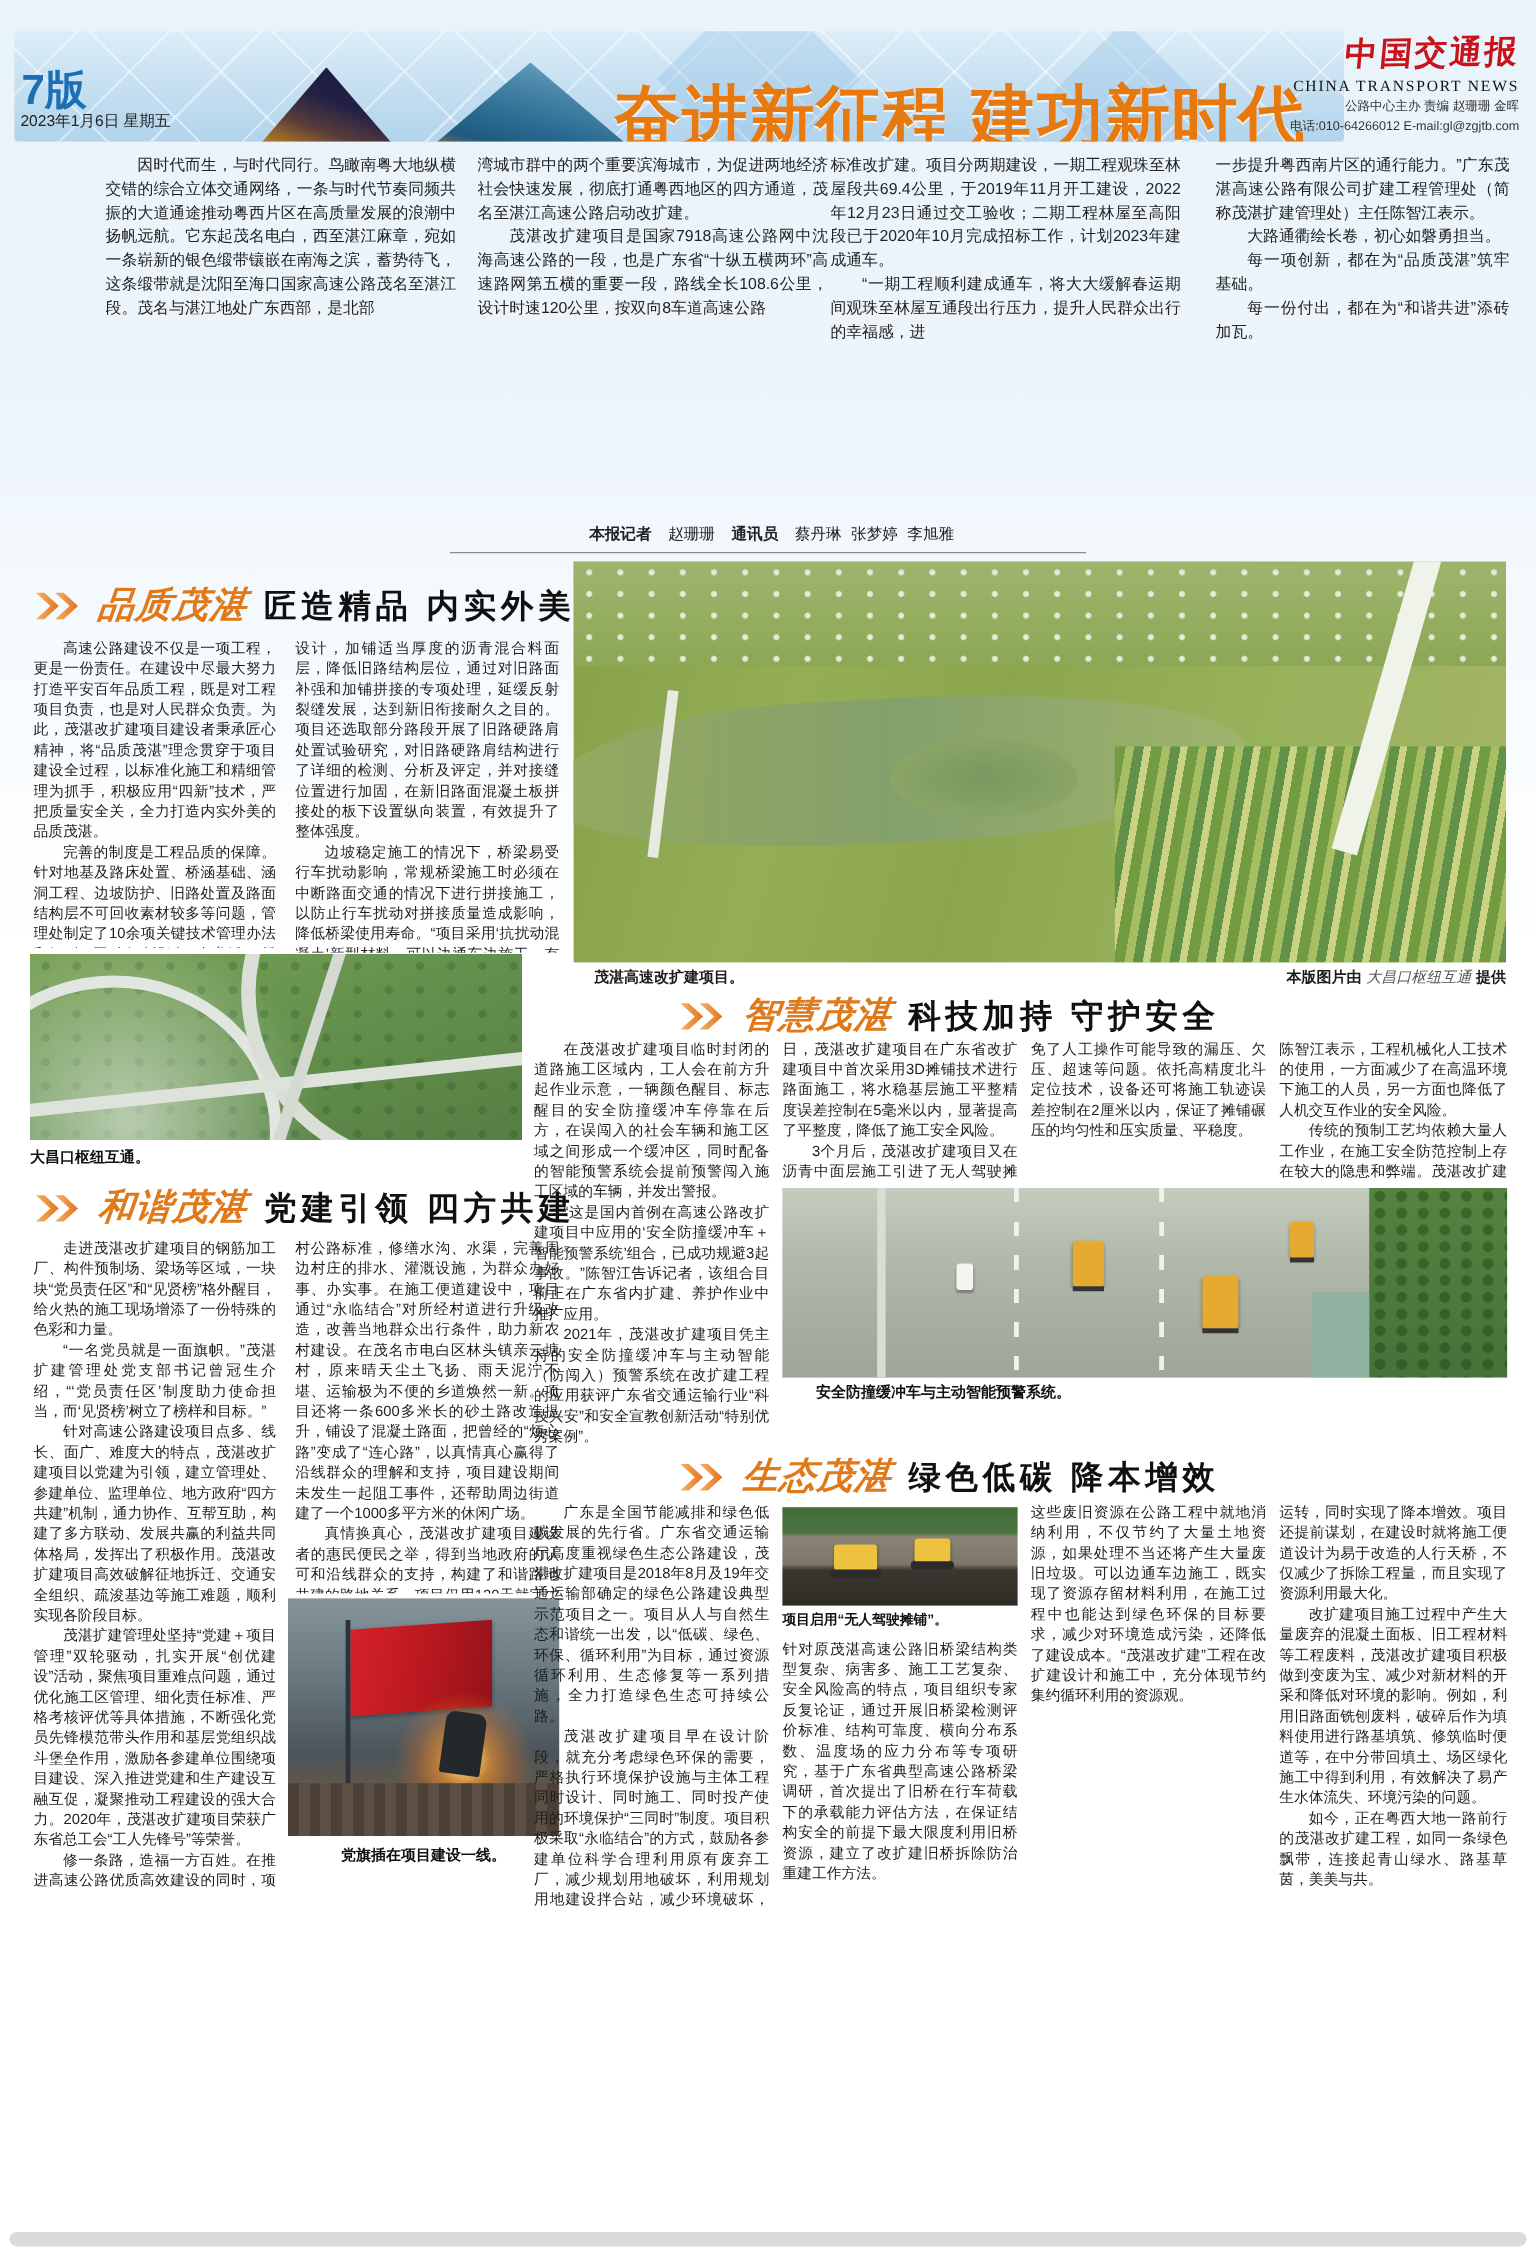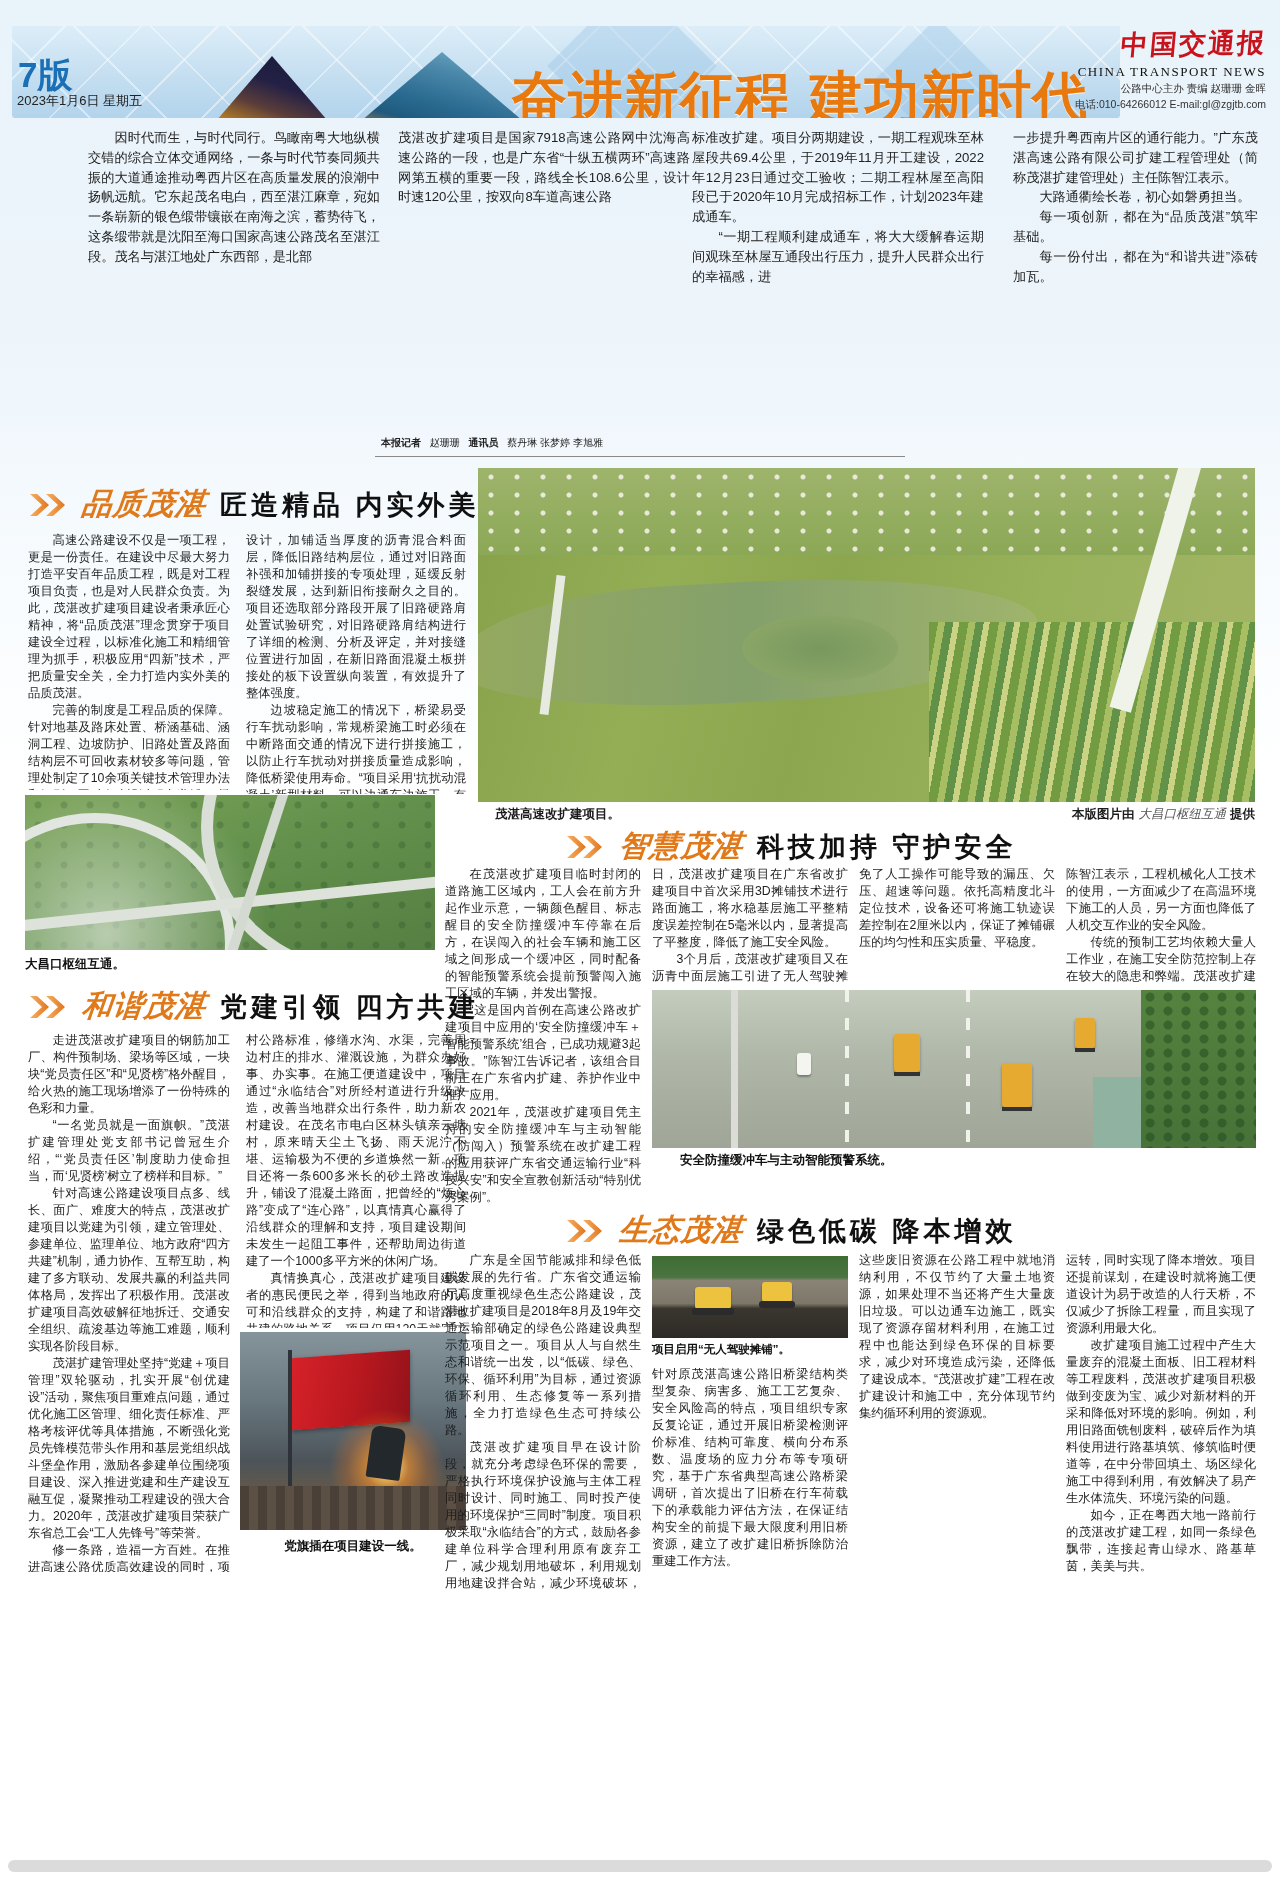--- a/index.html
+++ b/index.html
@@ -34,22 +34,22 @@
 
   
   .lede-col{position:absolute;top:128px;height:160px;font-size:13.2px;line-height:19.8px;
     text-align:justify;overflow:hidden;color:#222;}
   .para{margin:0;text-indent:2em;}
   .cont .para:first-child{text-indent:0;}
 
   
   .headline{position:absolute;left:0;top:336px;width:1280px;text-align:center;
     font-size:98px;line-height:1;font-weight:900;color:#151515;letter-spacing:2px;white-space:nowrap;}
-  .byline{position:absolute;left:375px;top:436px;width:530px;font-size:10px;
-    color:#222;padding-bottom:6px;border-bottom:1.5px solid #8a8a8a;white-space:nowrap;}
+  .byline{position:absolute;left:375px;top:436px;width:530px;text-align:center;font-size:13px;
+    color:#222;padding-bottom:6px;border-bottom:1.5px solid #8a8a8a;white-space:nowrap;font-family:Liberation Mono, monospace;}
   .byline .role{font-weight:700;margin:0 6px;}
 
   
   .sec-head{position:absolute;display:flex;align-items:center;gap:14px;white-space:nowrap;}
   .sec-tag{font-size:30px;font-weight:900;color:#e0791a;font-style:italic;letter-spacing:1px;
     transform:skewX(-6deg);}
   .sec-title{font-size:27px;font-weight:900;color:#101010;letter-spacing:4px;}
 
   
   .btxt{position:absolute;font-size:12.3px;line-height:17px;text-align:justify;overflow:hidden;color:#1d1d1d;}
@@ -139,20 +139,21 @@
     <div class="brand-cn">中国交通报</div>
     <div class="brand-en">CHINA TRANSPORT NEWS</div>
     <div class="brand-line">公路中心主办  责编  赵珊珊  金晖</div>
     <div class="brand-line">电话:010-64266012  E-mail:gl@zgjtb.com</div>
   </div>
 
   <div class="lede-col" style="left:88px;width:292px;">
       <p class="para">因时代而生，与时代同行。鸟瞰南粤大地纵横交错的综合立体交通网络，一条与时代节奏同频共振的大道通途推动粤西片区在高质量发展的浪潮中扬帆远航。它东起茂名电白，西至湛江麻章，宛如一条崭新的银色缎带镶嵌在南海之滨，蓄势待飞，这条缎带就是沈阳至海口国家高速公路茂名至湛江段。茂名与湛江地处广东西部，是北部</p>
     </div>
   <div class="lede-col cont" style="left:398px;width:292px;">
+      <p class="para">湾城市群中的两个重要滨海城市，为促进两地经济社会快速发展，彻底打通粤西地区的四方通道，茂名至湛江高速公路启动改扩建。</p>
       <p class="para">茂湛改扩建项目是国家7918高速公路网中沈海高速公路的一段，也是广东省“十纵五横两环”高速路网第五横的重要一段，路线全长108.6公里，设计时速120公里，按双向8车道高速公路</p>
     </div>
   <div class="lede-col cont" style="left:692px;width:292px;">
       <p class="para">标准改扩建。项目分两期建设，一期工程观珠至林屋段共69.4公里，于2019年11月开工建设，2022年12月23日通过交工验收；二期工程林屋至高阳段已于2020年10月完成招标工作，计划2023年建成通车。</p>
       <p class="para">“一期工程顺利建成通车，将大大缓解春运期间观珠至林屋互通段出行压力，提升人民群众出行的幸福感，进</p>
     </div>
   <div class="lede-col cont" style="left:1013px;width:245px;">
       <p class="para">一步提升粤西南片区的通行能力。”广东茂湛高速公路有限公司扩建工程管理处（简称茂湛扩建管理处）主任陈智江表示。</p>
       <p class="para">大路通衢绘长卷，初心如磐勇担当。</p>
       <p class="para">每一项创新，都在为“品质茂湛”筑牢基础。</p>

